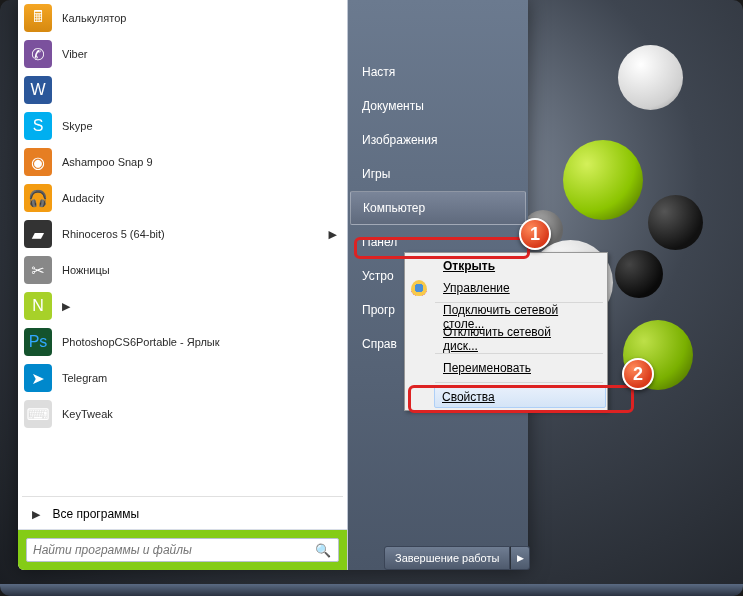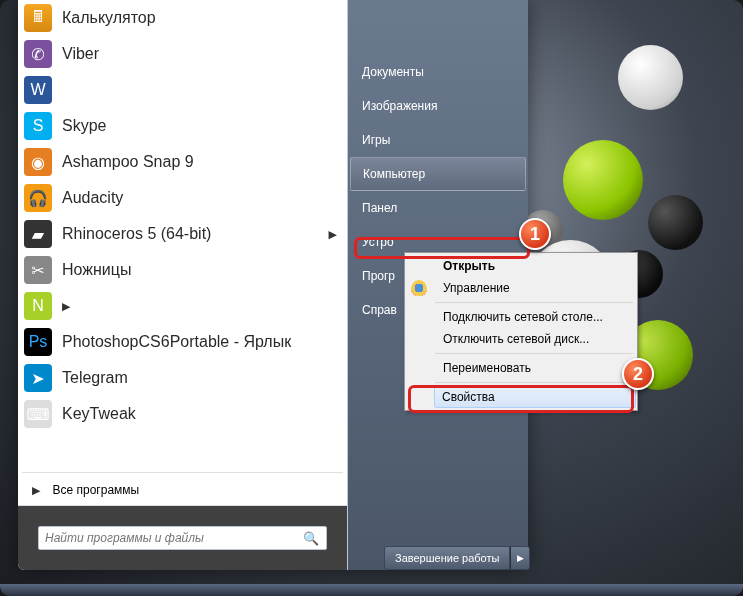--- a/index.html
+++ b/index.html
@@ -14,55 +14,55 @@
 .sphere.white1 { width: 65px; height: 65px; top: 45px; right: 60px; background: radial-gradient(circle at 35% 30%, #fff, #d0d0d0 70%, #888); }
 .sphere.white2 { width: 85px; height: 85px; top: 240px; right: 130px; background: radial-gradient(circle at 35% 30%, #fff, #d0d0d0 70%, #888); }
 .sphere.gray1 { width: 40px; height: 40px; top: 210px; right: 180px; background: radial-gradient(circle at 30% 30%, #bbb, #666 70%); }
 
 .start-menu { position: absolute; left: 18px; top: 0; width: 510px; height: 570px; display: flex; border-radius: 0 0 6px 6px; overflow: hidden; box-shadow: 0 0 20px rgba(0,0,0,.5); }
 
 .left-pane { width: 330px; background: #fff; display: flex; flex-direction: column; border-right: 1px solid #c0c7d4; }
 .program-list { flex: 1; overflow: hidden; }
 .program-item { display: flex; align-items: center; height: 36px; padding: 0 6px; cursor: pointer; }
 .program-item .icon { width: 28px; height: 28px; margin-right: 10px; border-radius: 4px; display: flex; align-items: center; justify-content: center; font-size: 16px; color: #fff; }
-.program-item .label { flex: 1; font-size: 16px; color: #2a2a2a; }
+.program-item .label { flex: 1; font-size: 11px; color: #2a2a2a; }
 .program-item .arrow { color: #333; font-size: 11px; margin-right: 4px; }
 .divider { height: 1px; background: #e0e0e0; margin: 2px 4px; }
 .all-programs { display: flex; align-items: center; height: 30px; padding: 0 8px; cursor: pointer; font-size: 12px; }
 .all-programs .arrow-icon { margin-right: 12px; color: #333; font-size: 11px; margin-left: 6px; }
 
-.search-area { padding: 20px; background: #404040; border-top: 1px solid #d8dde6; }
+.search-area { padding: 8px; background: #84cc16; border-top: 1px solid #d8dde6; }
 .search-box { display: flex; align-items: center; border: 1px solid #b8c2d0; border-radius: 2px; height: 24px; padding: 0 6px; background: #fff; }
 .search-box input { flex: 1; border: none; outline: none; font-size: 12px; font-style: italic; color: #888; }
 .search-box .search-icon { color: #5a7aa8; font-size: 13px; }
 
 .right-pane { width: 180px; background: linear-gradient(to bottom, #6b7a8f, #4a5668); padding-top: 55px; }
 .side-item { height: 34px; padding: 0 14px; display: flex; align-items: center; color: #fff; font-size: 12px; cursor: pointer; }
 .side-item.highlighted { background: linear-gradient(to bottom, #7a8599, #5f6a7d); border: 1px solid rgba(255,255,255,.3); border-radius: 2px; margin: 0 2px; padding: 0 12px; }
 
 .shutdown-area { position: absolute; left: 353px; bottom: 26px; display: flex; height: 24px; padding-left: 31px; }
 .shutdown-btn { background: linear-gradient(to bottom, #6f7d92, #4e5a6d); border: 1px solid #3a4456; color: #fff; font-size: 11px; padding: 0 10px; display: flex; align-items: center; cursor: pointer; border-radius: 3px 0 0 3px; }
 .shutdown-arrow { background: linear-gradient(to bottom, #6f7d92, #4e5a6d); border: 1px solid #3a4456; border-left: 1px solid #2a3038; color: #fff; width: 20px; display: flex; align-items: center; justify-content: center; cursor: pointer; border-radius: 0 3px 3px 0; font-size: 9px; }
 
-.context-menu { position: absolute; left: 404px; top: 252px; width: 234px; background: #f0f0f0; border: 1px solid #979797; box-shadow: 2px 2px 4px rgba(0,0,0,.3); padding: 2px; }
+.context-menu { position: absolute; left: 404px; top: 252px; width: 204px; background: #f0f0f0; border: 1px solid #979797; box-shadow: 2px 2px 4px rgba(0,0,0,.3); padding: 2px; text-decoration: underline; }
 .ctx-inner { border-left: 28px solid #f0f0f0; background: #f0f0f0; }
 .ctx-item { height: 22px; display: flex; align-items: center; padding: 0 16px 0 8px; font-size: 12px; color: #000; cursor: pointer; position: relative; }
 .ctx-item.bold { font-weight: bold; }
 .ctx-item.hover { background: linear-gradient(to bottom, #e8f0fb, #d4e4f7); border: 1px solid #aecff7; border-radius: 2px; margin: 0 -1px; padding: 0 15px 0 7px; }
 .ctx-sep { height: 1px; background: #d7d7d7; margin: 3px 2px 3px 0; }
 .ctx-icon { position: absolute; left: -24px; width: 16px; height: 16px; }
 .shield { background: radial-gradient(circle, #4a90d9 40%, #f7c94a 40% 70%, #d94a4a 70%); border-radius: 50% 50% 50% 50% / 60% 60% 40% 40%; }
 
 .marker { position: absolute; width: 32px; height: 32px; border-radius: 50%; background: radial-gradient(circle at 35% 30%, #ff8a5a, #d93a1a 70%); border: 2px solid #fff; color: #fff; font-weight: bold; font-size: 18px; display: flex; align-items: center; justify-content: center; box-shadow: 0 2px 4px rgba(0,0,0,.5); }
 .red-outline { position: absolute; border: 3px solid #d22; border-radius: 6px; pointer-events: none; }
 
 .taskbar { position: absolute; left: 0; right: 0; bottom: 0; height: 12px; background: linear-gradient(to bottom, #5a6a82, #2a3240); }
 
 
-.ico-calc{background:linear-gradient(#f5a623,#d68910)}.ico-viber{background:#7b519d}.ico-word{background:#2b579a}.ico-skype{background:#00aff0}.ico-snap{background:#e67e22}.ico-aud{background:#f39c12}.ico-rhino{background:#333}.ico-sci{background:#888}.ico-npp{background:#a7d129}.ico-ps{background:#000000;color:#31a8ff!important}.ico-tg{background:#0088cc}.ico-kt{background:#ddd}
+.ico-calc{background:linear-gradient(#f5a623,#d68910)}.ico-viber{background:#7b519d}.ico-word{background:#2b579a}.ico-skype{background:#00aff0}.ico-snap{background:#e67e22}.ico-aud{background:#f39c12}.ico-rhino{background:#333}.ico-sci{background:#888}.ico-npp{background:#a7d129}.ico-ps{background:#14532d;color:#31a8ff!important}.ico-tg{background:#0088cc}.ico-kt{background:#ddd}
 </style>
 </head>
 <body>
 
 <div class="desktop-bg">
   <div class="sphere white1"></div>
   <div class="sphere green1"></div>
   <div class="sphere gray1"></div>
   <div class="sphere dark1"></div>
   <div class="sphere white2"></div>
@@ -128,20 +128,21 @@
       <span>Все программы</span>
     </div>
     <div class="search-area">
       <div class="search-box">
         <input placeholder="Найти программы и файлы" style="">
         <span class="search-icon">🔍</span>
       </div>
     </div>
   </div>
   <div class="right-pane" id="side-list">
+      <div class="side-item">Настя</div>
       <div class="side-item">Документы</div>
       <div class="side-item">Изображения</div>
       <div class="side-item">Игры</div>
       <div class="side-item highlighted">Компьютер</div>
       <div class="side-item">Панел</div>
       <div class="side-item">Устро</div>
       <div class="side-item">Прогр</div>
       <div class="side-item">Справ</div>
     </div>
 </div>

